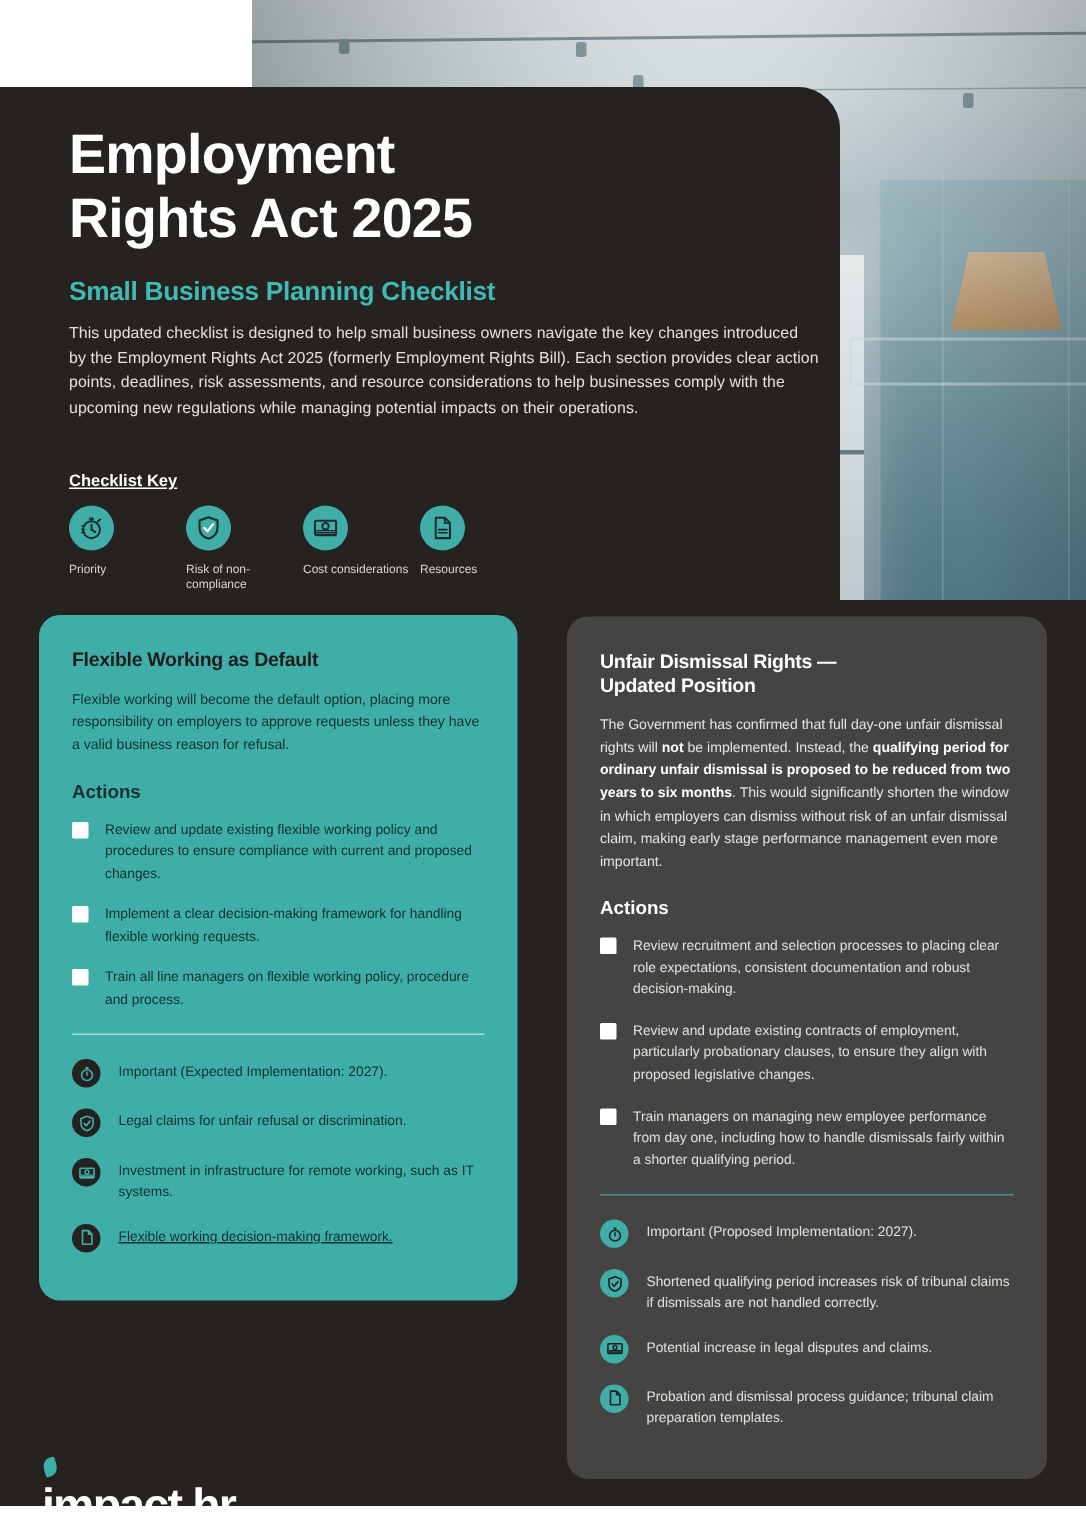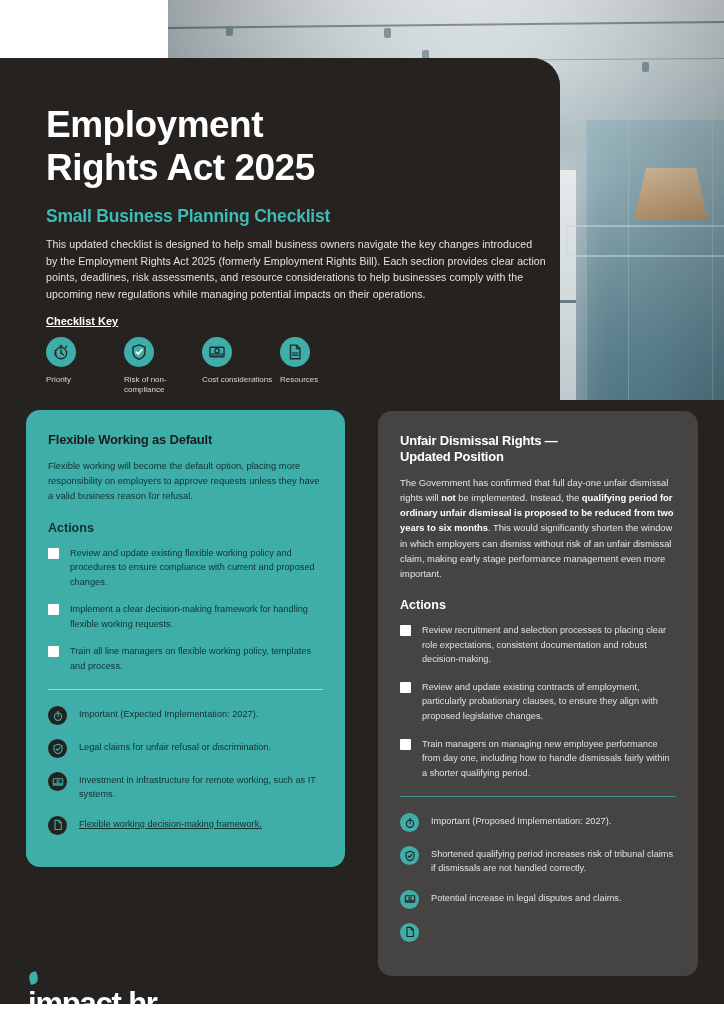--- a/index.html
+++ b/index.html
@@ -109,21 +109,21 @@
     position:absolute;left:430px;top:58px;width:130px;height:350px;
     background:linear-gradient(90deg,rgba(37,34,32,1) 0%,rgba(37,34,32,.92) 55%,rgba(37,34,32,.55) 100%);
     border-top-right-radius:28px;
   }
   .lower-dark{
     position:absolute;left:0;top:400px;width:724px;height:604px;
     background:#252220;
   }
 
   
-  .hero{position:absolute;left:46px;top:104px;width:520px;z-index:6;}
+  .hero{position:absolute;left:46px;top:82px;width:520px;z-index:6;}
   .title{
     font-size:37px;line-height:1.16;font-weight:700;color:#ffffff;
     letter-spacing:-0.5px;margin:0;
   }
   .title .l2{display:block;}
   .subtitle{
     margin:16px 0 0 0;font-size:17.5px;font-weight:700;color:#3FBAB5;letter-spacing:-0.2px;
   }
   .intro{
     margin:9px 0 0 0;font-size:10.6px;line-height:1.58;color:#e3e1df;
@@ -322,21 +322,21 @@
     <div class="chk-row">
       <div class="chk-box"></div>
       <div class="chk-txt">Review and update existing flexible working policy and procedures to ensure compliance with current and proposed changes.</div>
     </div>
     <div class="chk-row">
       <div class="chk-box"></div>
       <div class="chk-txt">Implement a clear decision-making framework for handling flexible working requests.</div>
     </div>
     <div class="chk-row">
       <div class="chk-box"></div>
-      <div class="chk-txt">Train all line managers on flexible working policy, templates and process.</div>
+      <div class="chk-txt">Train all line managers on flexible working policy, procedure and process.</div>
     </div>
 
     <div class="divider"></div>
 
     <div class="icon-row">
       <div class="icon-badge">
         <svg width="12" height="12" viewBox="0 0 24 24" aria-hidden="true">
           <circle cx="12" cy="13.5" r="7.2" fill="none" stroke="#3FAEA9" stroke-width="2.2"></circle>
           <path d="M12 13.5 L12 9.4" stroke="#3FAEA9" stroke-width="2" stroke-linecap="round"></path>
           <rect x="10" y="2.6" width="4" height="2.6" rx="0.6" fill="#3FAEA9"></rect>
@@ -435,20 +435,21 @@
       <div class="icon-txt">Potential increase in legal disputes and claims.</div>
     </div>
 
     <div class="icon-row">
       <div class="icon-badge">
         <svg width="12" height="12" viewBox="0 0 24 24" aria-hidden="true">
           <path d="M6 2.8 H14 L18.6 7.4 V21 H6 Z" fill="none" stroke="#232120" stroke-width="2.2" stroke-linejoin="round"></path>
           <path d="M14 2.8 V7.6 H18.6" fill="none" stroke="#232120" stroke-width="2" stroke-linejoin="round"></path>
         </svg>
       </div>
+      <div class="icon-txt">Probation and dismissal process guidance; tribunal claim preparation templates.</div>
     </div>
   </div>
 
   <div class="logo">
     <div class="logo-text">impact hr</div>
     <div class="logo-dot"></div>
   </div>
 
 </div>
 

